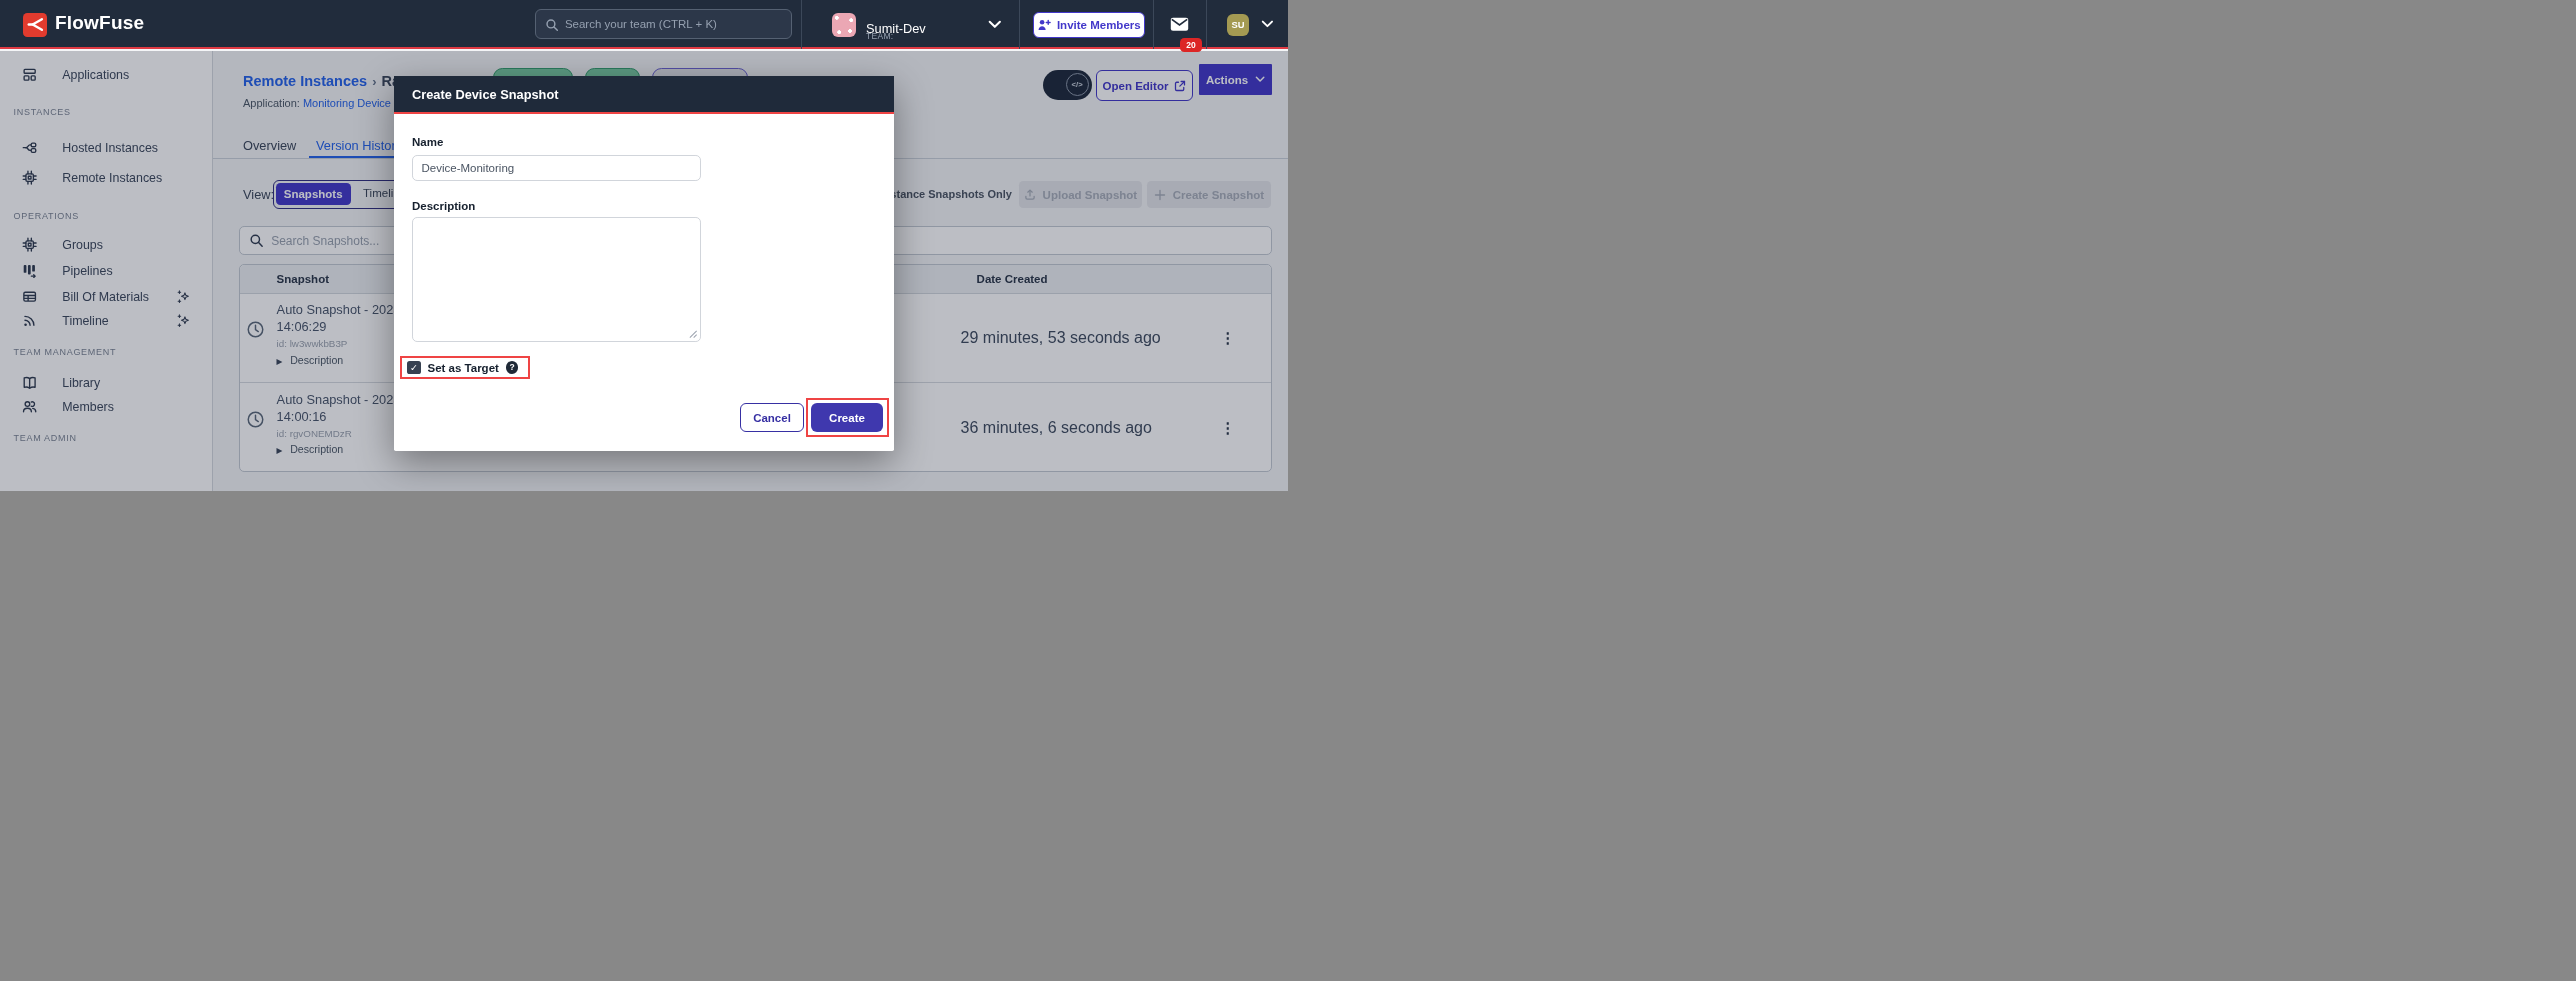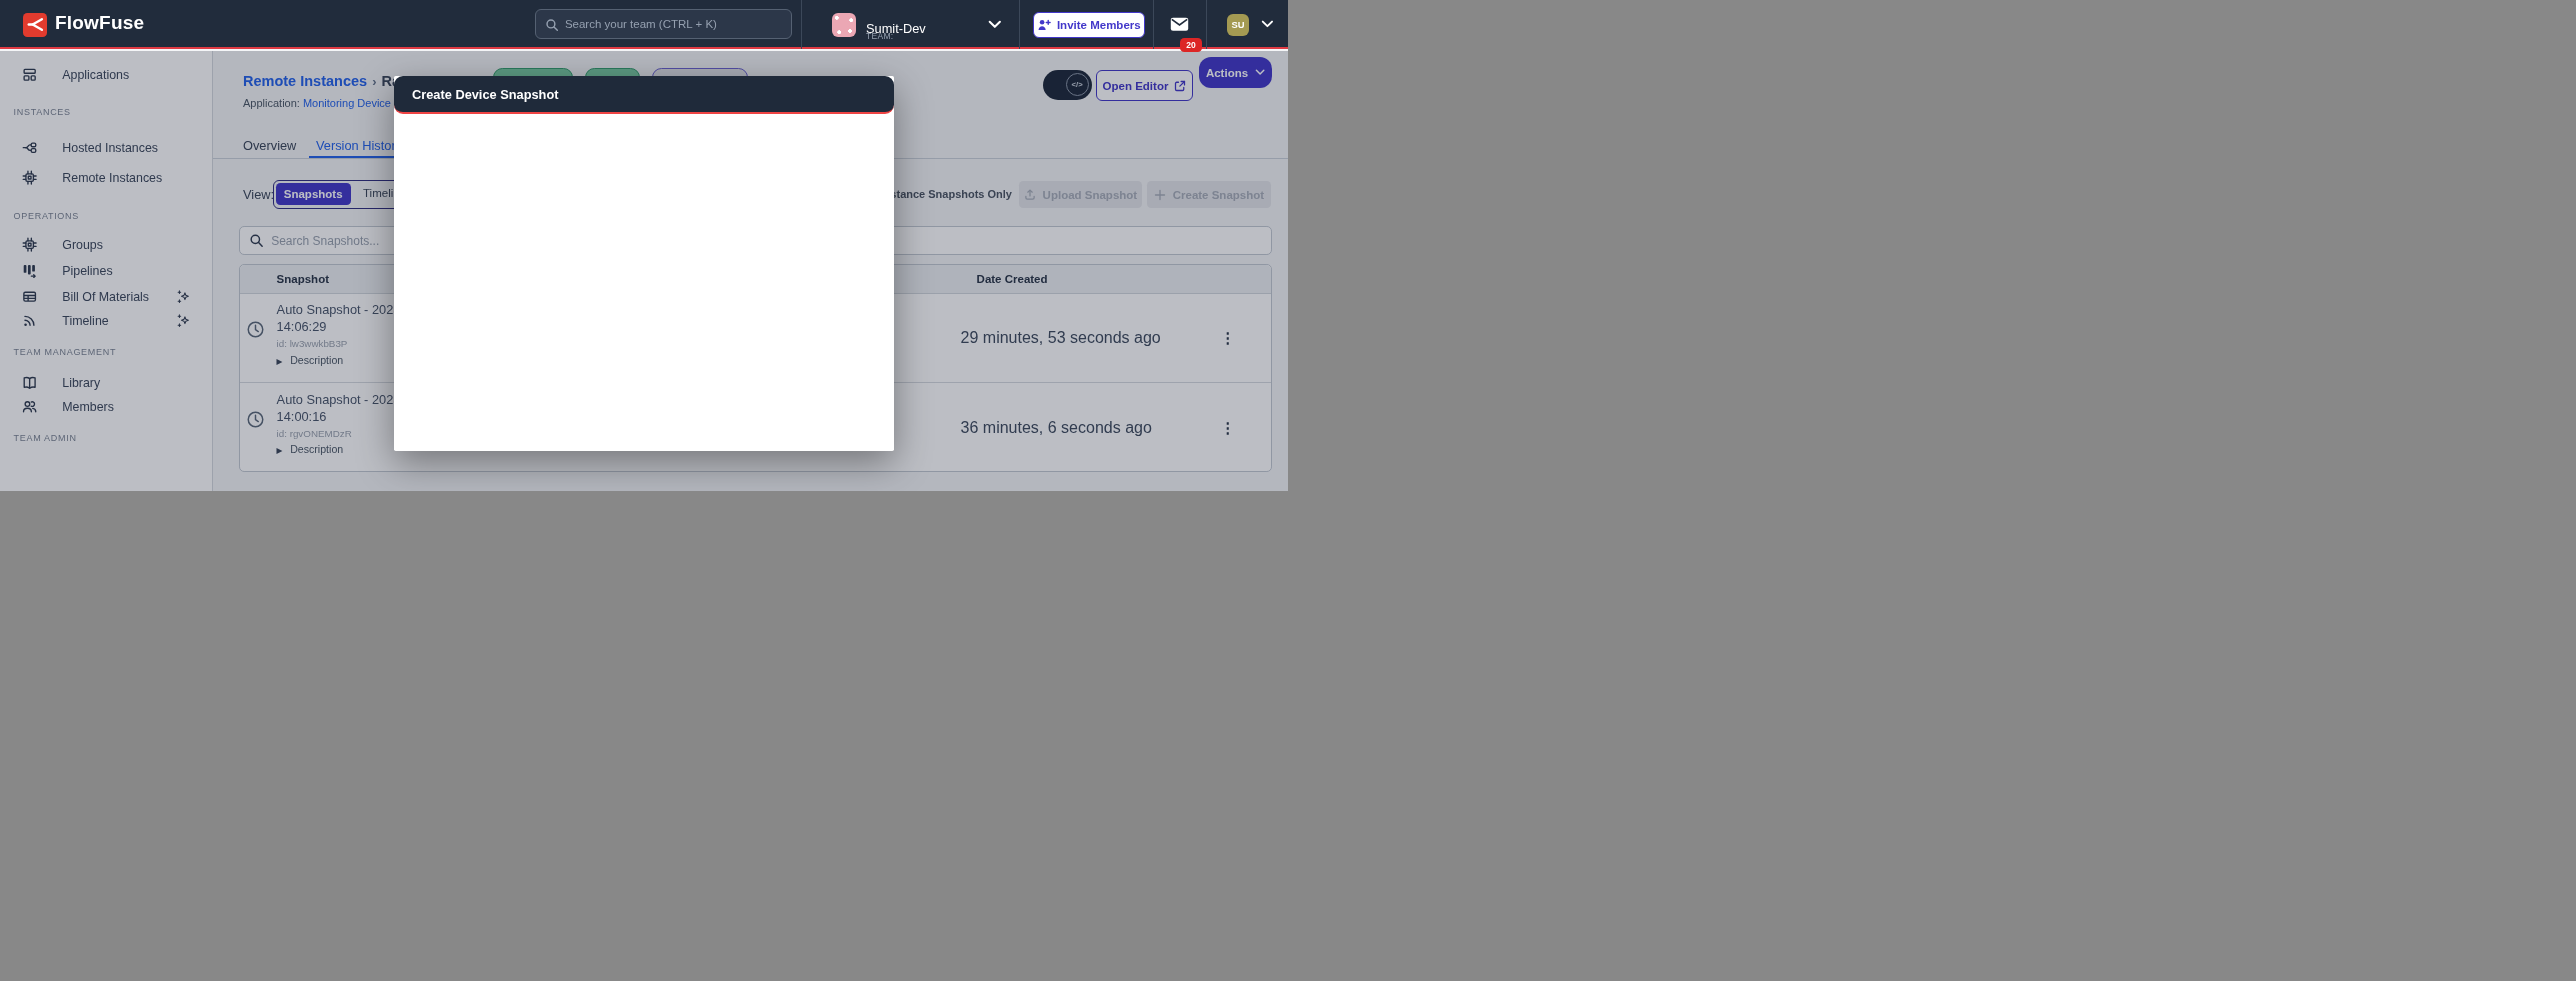--- a/index.html
+++ b/index.html
@@ -60,22 +60,22 @@
   .pill-green { background:#79cca3; border:1.3px solid #35a06e; }
   .pill-gray  { background:#e2e4e8; border:1.3px solid #6c63d2; }
   .dev-toggle { position:absolute; left:830px; top:19px; width:49px; height:30px; border-radius:15.3px;
                 background:#1e293b; cursor:pointer; }
   .dev-knob { position:absolute; right:3.4px; top:3.4px; width:23px; height:23px; border-radius:50%;
               border:1.7px solid #8d98a8; color:#cbd3dd; font-size:7.7px; font-weight:bold;
               display:flex; align-items:center; justify-content:center; }
   .open-editor { position:absolute; left:883px; top:19px; width:97px; height:31px; background:#fff;
                  border:1.3px solid #4338ca; border-radius:6px; color:#4338ca; font-size:11.5px; font-weight:bold;
                  display:flex; align-items:center; justify-content:center; gap:6px; cursor:pointer; }
-  .actions-btn { position:absolute; left:986px; top:6px; width:73px; height:31px; background:#4338ca;
-                 border:none; border-radius:12px; color:#fff; font-size:11.5px; font-weight:bold;
+  .actions-btn { position:absolute; left:986px; top:13px; width:73px; height:31px; background:#4338ca;
+                 border:none; border-radius:1px; color:#fff; font-size:11.5px; font-weight:bold;
                  display:flex; align-items:center; justify-content:center; gap:6.8px; cursor:pointer; }
   .tabline { position:absolute; left:0; right:0; top:107px; height:0.9px; background:#cbd2da; }
   .tab { position:absolute; top:82px; height:25.6px; line-height:25.6px; font-size:12.8px; cursor:pointer; }
   .tab-active-bar { position:absolute; left:96px; top:105px; width:128px; height:2.6px; background:#2563eb; }
   .view-label { position:absolute; left:30px; top:129px; height:29px; line-height:29px; font-size:12.8px; color:#3b475a; }
   .seg-ctrl { position:absolute; left:60px; top:129px; width:170px; height:29px; border:1.7px solid #312e81;
               border-radius:6px; }
   .seg-active { position:absolute; left:1.7px; top:1.7px; width:75px; height:22px; background:#4338ca; border-radius:4.3px;
                 color:#fff; font-size:11.5px; font-weight:bold; display:flex; align-items:center; justify-content:center;
                 cursor:pointer; }
@@ -104,21 +104,21 @@
   .r-desc .tri { font-size:7.7px; margin-right:7.7px; color:#3b475a; }
   .r-date { position:absolute; left:721px; font-size:16px; color:#3f4c5f; display:flex; align-items:center; }
   .kebab { position:absolute; left:978px; width:20.4px; display:flex; align-items:center; justify-content:center;
            font-size:14.5px; font-weight:bold; color:#2a3648; cursor:pointer; letter-spacing:0; }
 
   
   .overlay { position:absolute; left:0; right:0; top:51px; bottom:0; background:rgba(15,23,42,.28); z-index:40; }
   .modal { position:absolute; left:394px; top:76px; width:500px; height:375px; background:#fff; z-index:100;
            box-shadow:0 12px 37px rgba(0,0,0,.38); border-radius:1.7px; }
   .modal-head { height:38px; background:#1f2a3a; border-bottom:2.6px solid #ef4444; display:flex; align-items:center;
-                padding-left:18px; color:#fff; font-size:12.8px; font-weight:bold;border-radius:9px; }
+                padding-left:18px; color:#fff; font-size:12.8px; font-weight:bold; }
   .modal-body { position:relative; height:334px; }
   .m-label { position:absolute; left:18px; font-size:11.5px; font-weight:bold; color:#16202e; }
   .m-input { position:absolute; left:18px; top:41px; width:289px; height:25.6px; border:0.9px solid #d1d5db;
              border-radius:5.1px; padding:0 8.5px; font-size:11.5px; color:#4b5563; outline:none;
              font-family:"Liberation Sans",sans-serif; }
   .m-textarea { position:absolute; left:18px; top:103px; width:289px; height:125px; border:0.9px solid #d1d5db;
                 border-radius:5.1px; resize:none; outline:none; font-family:"Liberation Sans",sans-serif; }
   .resize-grip { position:absolute; left:295px; top:216px; width:8.5px; height:8.5px; color:#9ca3af; }
   .target-box { position:absolute; left:6px; top:242px; width:130px; height:23px; border:2.1px solid #ef4444;
                 display:flex; align-items:center; padding-left:5.1px; gap:6.8px; }
@@ -429,16 +429,38 @@
       </div>
     </div>
   </main>
 
   <div class="overlay"></div>
 
   <div class="modal">
     <div class="modal-head">
       <span>Create Device Snapshot</span>
     </div>
+    <div class="modal-body">
+      <div class="m-label" style="top:22px">Name</div>
+      <input class="m-input" value="Device-Monitoring" style="">
+
+      <div class="m-label" style="top:86px">Description</div>
+      <textarea class="m-textarea" style=""></textarea>
+      <span class="resize-grip">
+        <svg width="8.5" height="8.5" viewBox="0 0 10 10" stroke="currentColor" stroke-width="1.2" fill="none">
+            <path d="M1 9L9 1M5.5 9L9 5.5"></path>
+          </svg>
+      </span>
+
+      <div class="target-box">
+        <span class="m-check">✓</span>
+        <span class="target-label">Set as Target</span>
+        <span class="help-dot">?</span>
+      </div>
+
+      <button class="cancel-btn">Cancel</button>
+      <div class="create-outline"></div>
+      <button class="create-btn">Create</button>
+    </div>
   </div>
 
 </div>
 
 
 </body></html>

